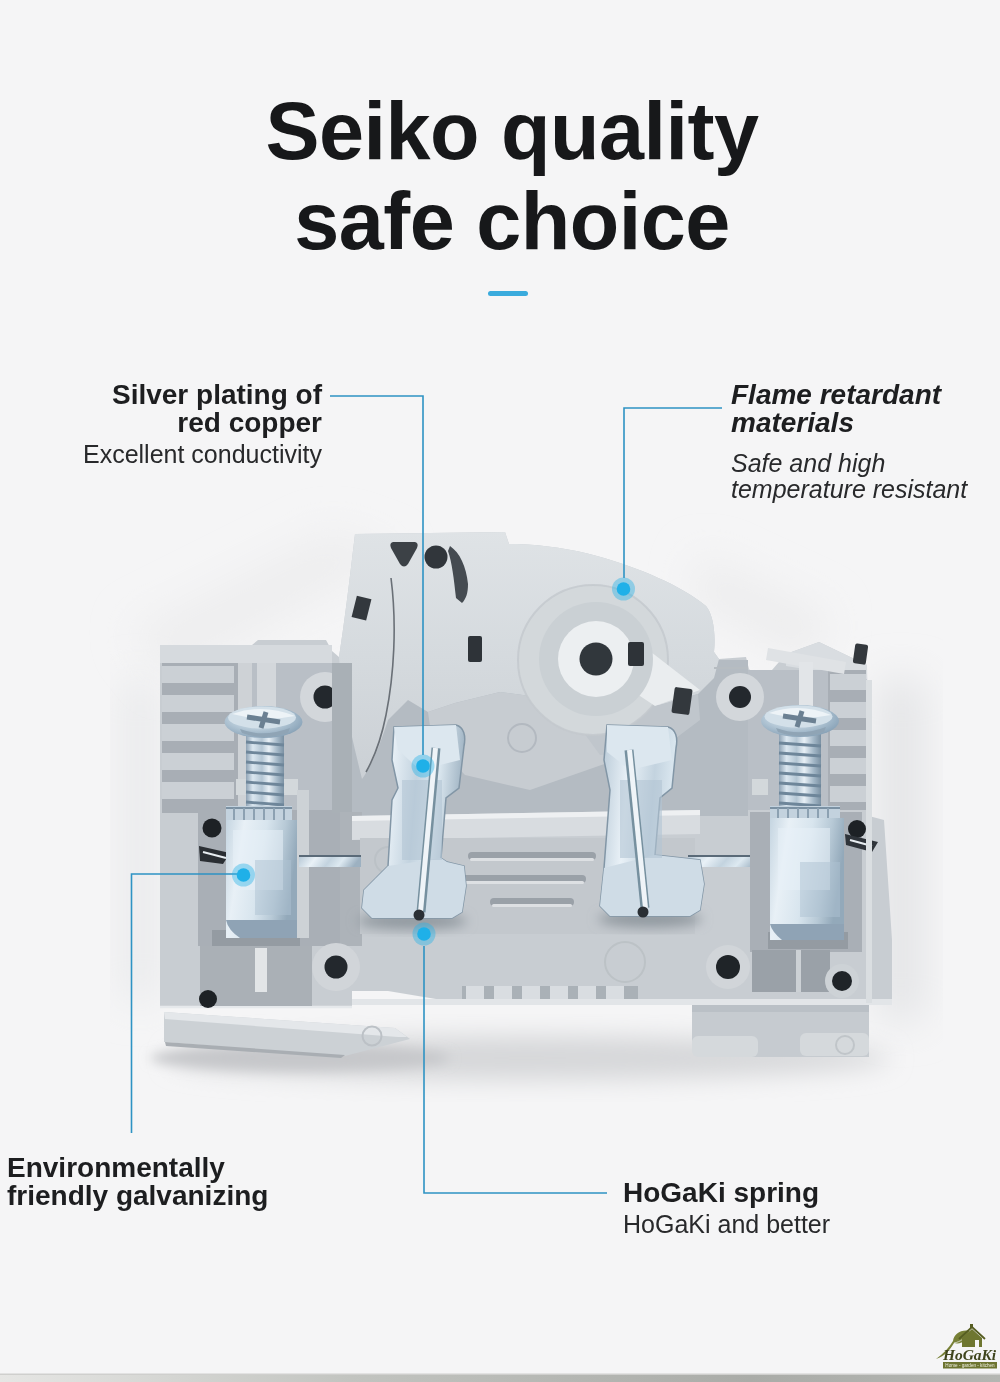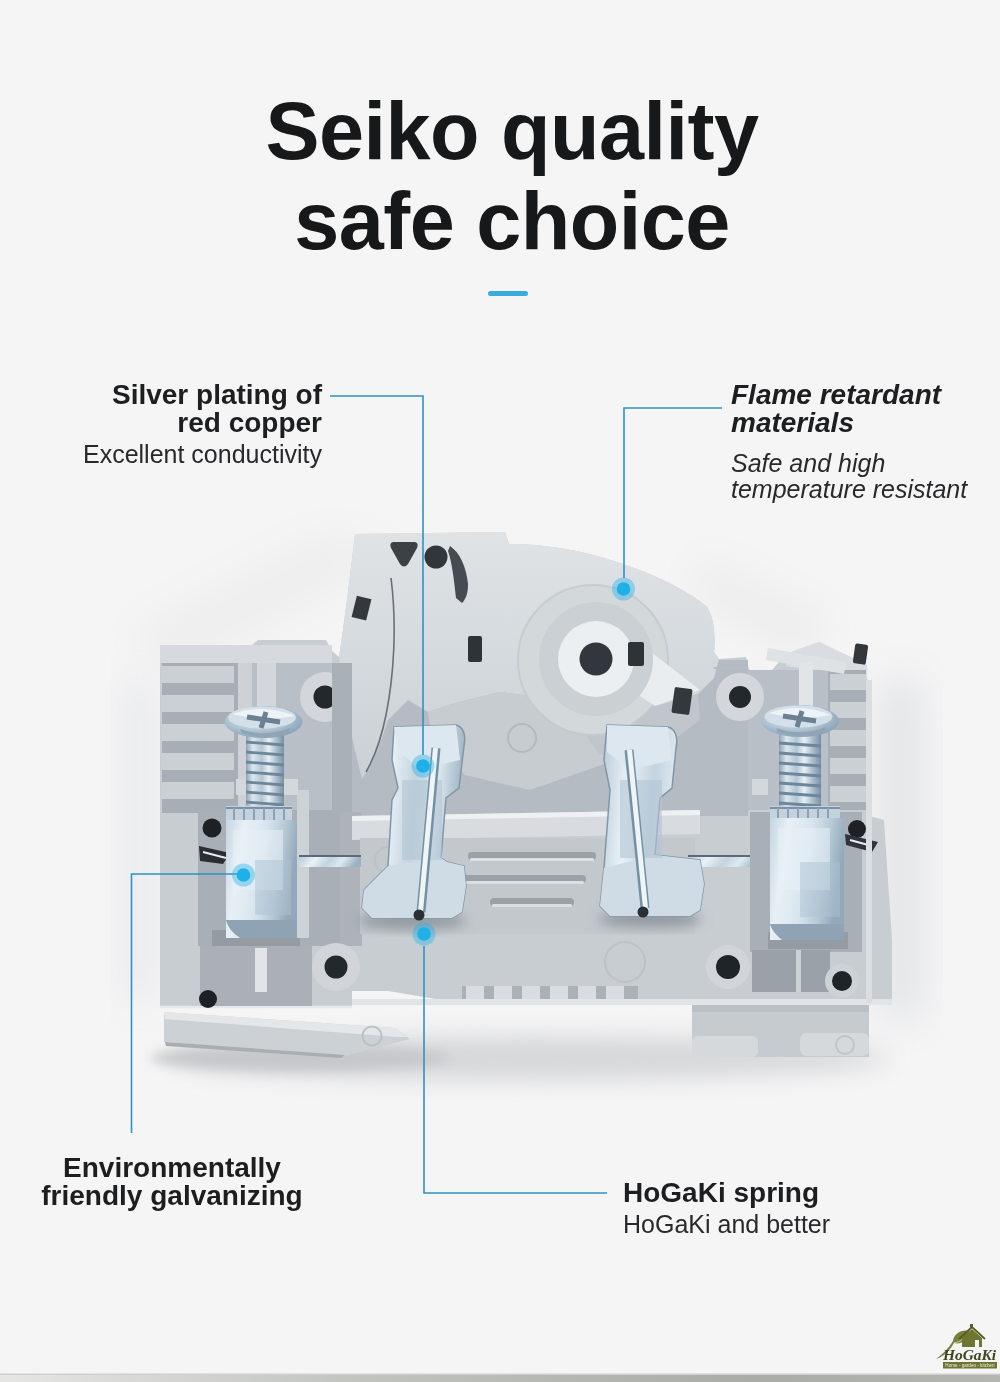--- a/index.html
+++ b/index.html
@@ -356,20 +356,20 @@
 <div class="abs" style="right:678px;top:381px;width:400px;text-align:right;">
   <div class="ct">Silver plating of<br>red copper</div>
   <div class="cs" style="margin-top:4px;">Excellent conductivity</div>
 </div>
 
 <div class="abs" style="left:731px;top:381px;width:260px;font-style:italic;">
   <div class="ct">Flame retardant<br>materials</div>
   <div class="cs" style="margin-top:13px;">Safe and high<br>temperature resistant</div>
 </div>
 
-<div class="abs" style="left:22px;top:1154px;width:300px;text-align:center;">
+<div class="abs" style="left:7px;top:1154px;width:300px;text-align:left;">
   <div class="ct">Environmentally<br>friendly galvanizing</div>
 </div>
 
 <div class="abs" style="left:623px;top:1179px;">
   <div class="ct">HoGaKi spring</div>
   <div class="cs" style="margin-top:4px;">HoGaKi and better</div>
 </div>
 
 </body></html>

